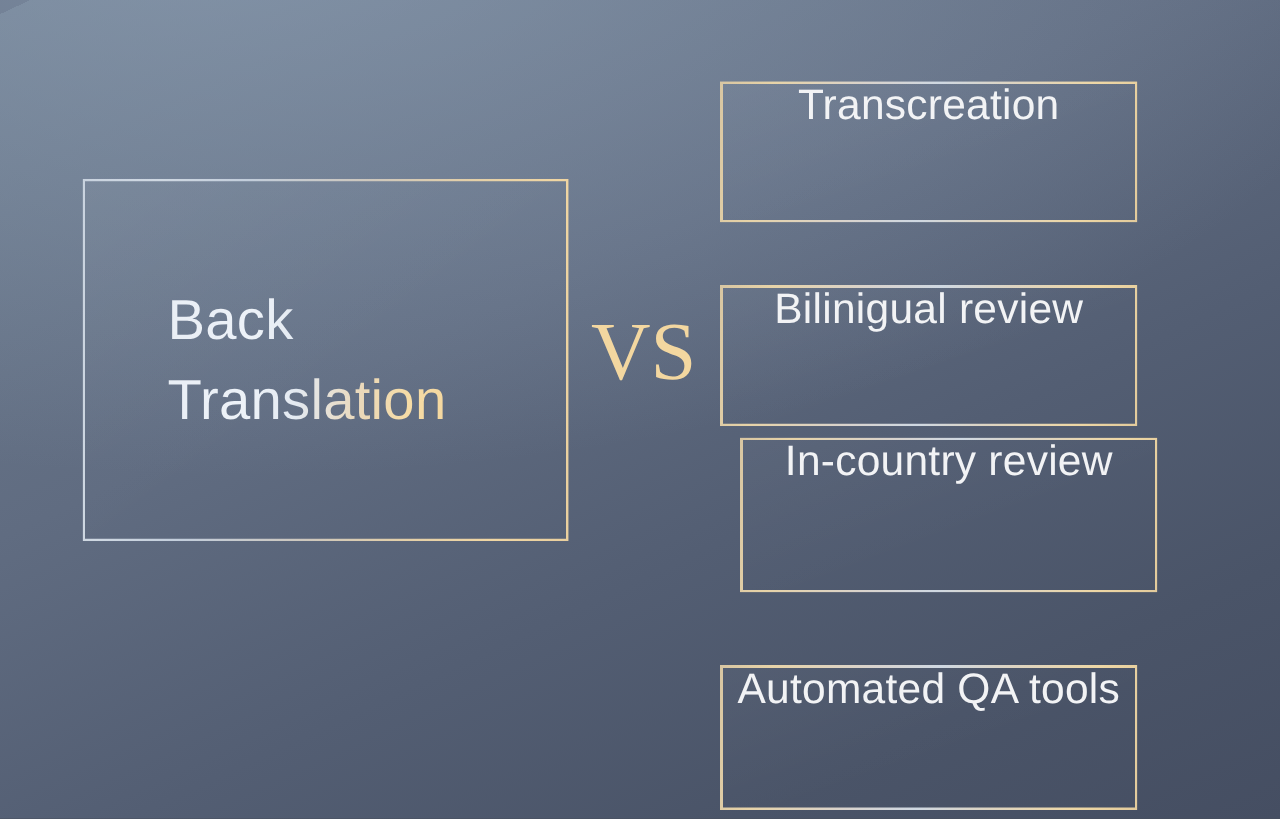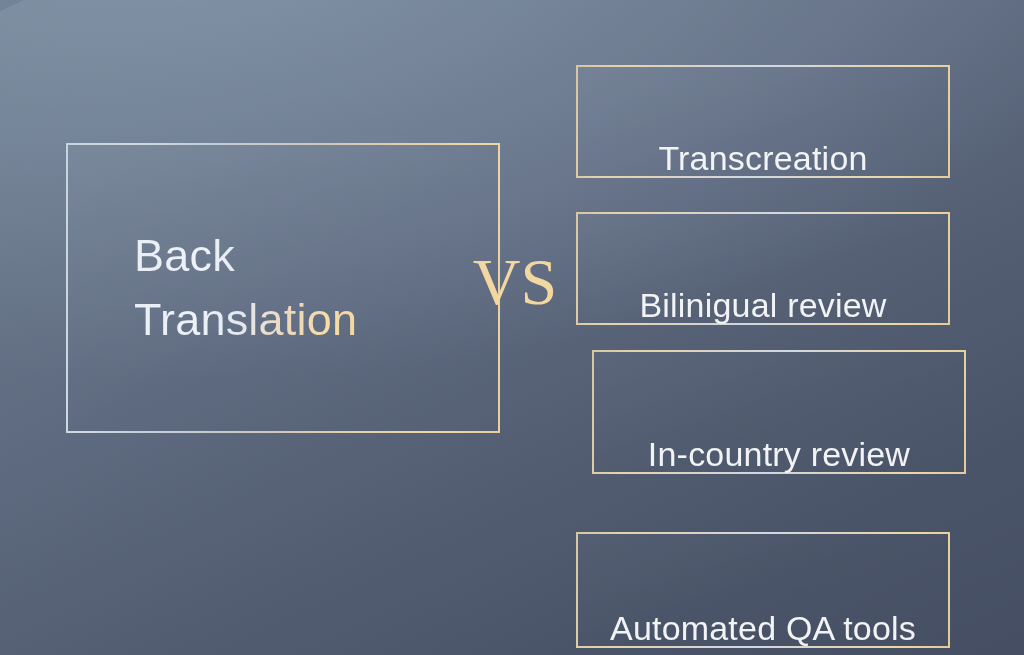--- a/index.html
+++ b/index.html
@@ -18,21 +18,21 @@
     background-image:
       radial-gradient(ellipse 150% 110% at 18% -10%, rgba(150,168,190,0.55) 0%, rgba(150,168,190,0.0) 62%),
       linear-gradient(155deg, #71809300 0%, #717f9200 1%, #6d7c8e 0%, #606c81 38%, #535e73 62%, #4a5468 82%, #454e62 100%);
   }
 
   
   .left-box {
     position: absolute;
     left: 66px;
     top: 143px;
-    width: 434px;
+    width: 389px;
     height: 290px;
     box-sizing: border-box;
     padding: 0;
     background:
       linear-gradient(to bottom right, rgba(255,255,255,0.035), rgba(255,255,255,0.0) 55%);
     border: 0;
   }
   
   .left-box::before {
     content: "";
@@ -93,24 +93,24 @@
     line-height: 1;
     font-weight: 400;
     color: #f3d7a0;
     letter-spacing: 0px;
   }
 
   
   .opt-box {
     position: absolute;
     left: 576px;
-    width: 374px;
+    width: 334px;
     box-sizing: border-box;
     display: flex;
-    align-items: flex-end;
+    align-items: flex-start;
     justify-content: center;
     background: linear-gradient(to bottom right, rgba(255,255,255,0.03), rgba(255,255,255,0.0) 60%);
   }
   .opt-box::before {
     content: "";
     position: absolute;
     inset: 0;
     padding: 2px;
     background: linear-gradient(100deg,
         #d8c6a2 0%,
@@ -134,21 +134,21 @@
     position: relative;
     color: #f2f3f5;
     font-size: 34px;
     font-weight: 400;
     letter-spacing: 0.2px;
     text-align: center;
     white-space: nowrap;
   }
 
   .opt-1 { top: 65px;  height: 113px; }
-  .opt-2 { top: 212px; height: 113px; }
+  .opt-2 { top: 228px; height: 113px; }
   .opt-3 { top: 350px; height: 124px; margin-left: 16px; }
   .opt-4 { top: 502px; height: 116px; margin-top: 30px; }
 </style>
 </head>
 <body>
 
 <div id="slide">
 
   <div class="left-box">
     <div class="left-box-label">Back

